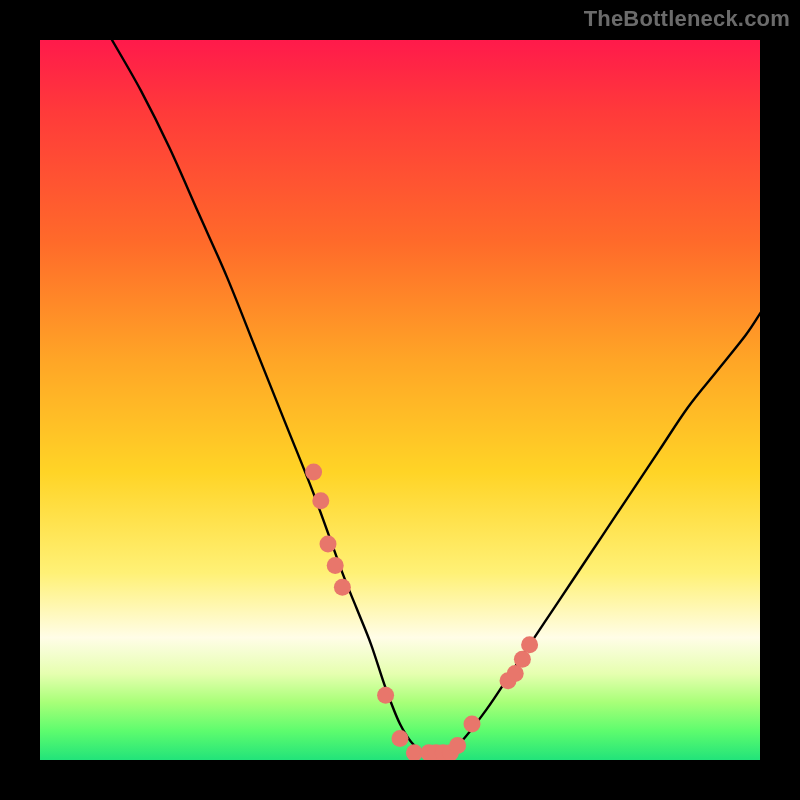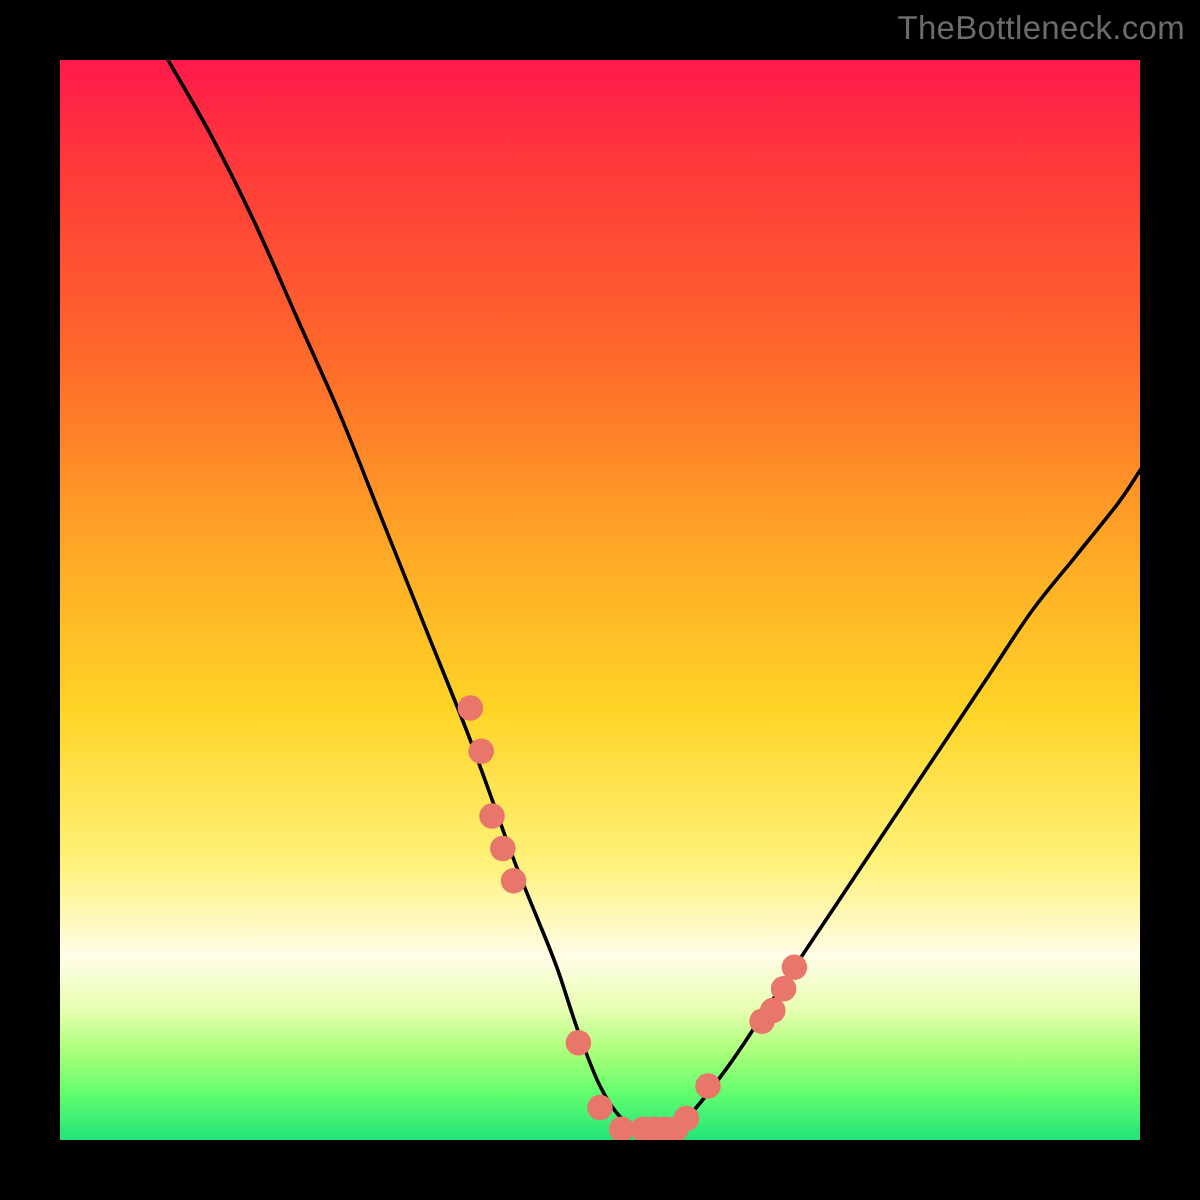--- a/index.html
+++ b/index.html
@@ -42,21 +42,21 @@
       #5dfc6e 96%,
       #22e37a 100%
     );
   }
   .watermark {
     position: absolute;
     top: 6px;
     right: 10px;
     color: #6b6b6b;
     font-size: 22px;
-    font-weight: 400;
+    font-weight: 700;
     letter-spacing: 0.2px;
     pointer-events: none;
   }
   svg.curve {
     position: absolute;
     left: 0; top: 0;
     width: 100%; height: 100%;
     overflow: visible;
   }
 </style>

